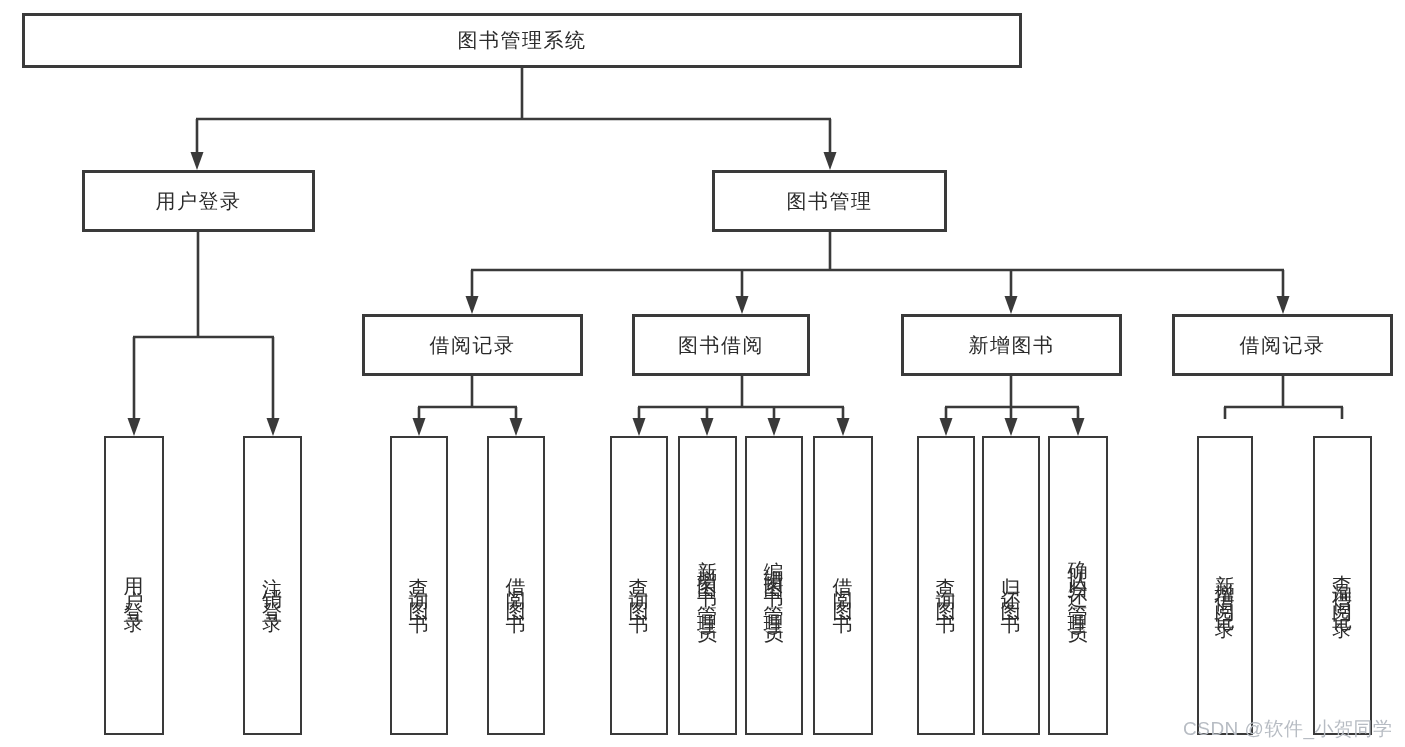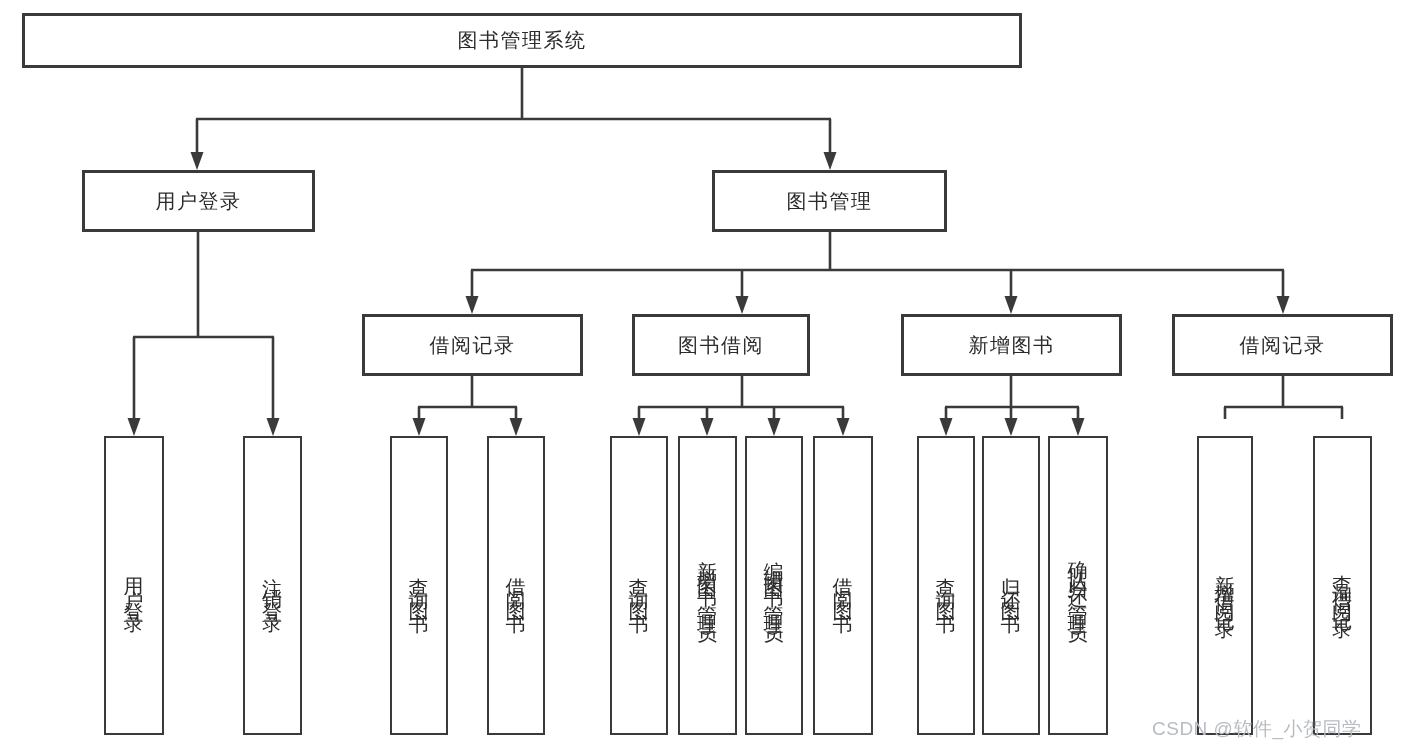--- a/index.html
+++ b/index.html
@@ -51,21 +51,21 @@
     text-orientation: mixed;
     font-size: 20px; line-height: 1;
     color: var(--text);
     white-space: nowrap;
   }
   .v4 span { letter-spacing: 12px; }
   .v6 span { letter-spacing: 9px;  }
   .v9 span { letter-spacing: 9px;  }
   .watermark {
     position: absolute;
-    left: 1152px; top: 716px;
+    left: 1183px; top: 716px;
     font-size: 19px;
     color: var(--watermark);
     z-index: 5;
     white-space: nowrap;
     letter-spacing: 0.5px;
   }
 </style>
 </head>
 <body>
 

